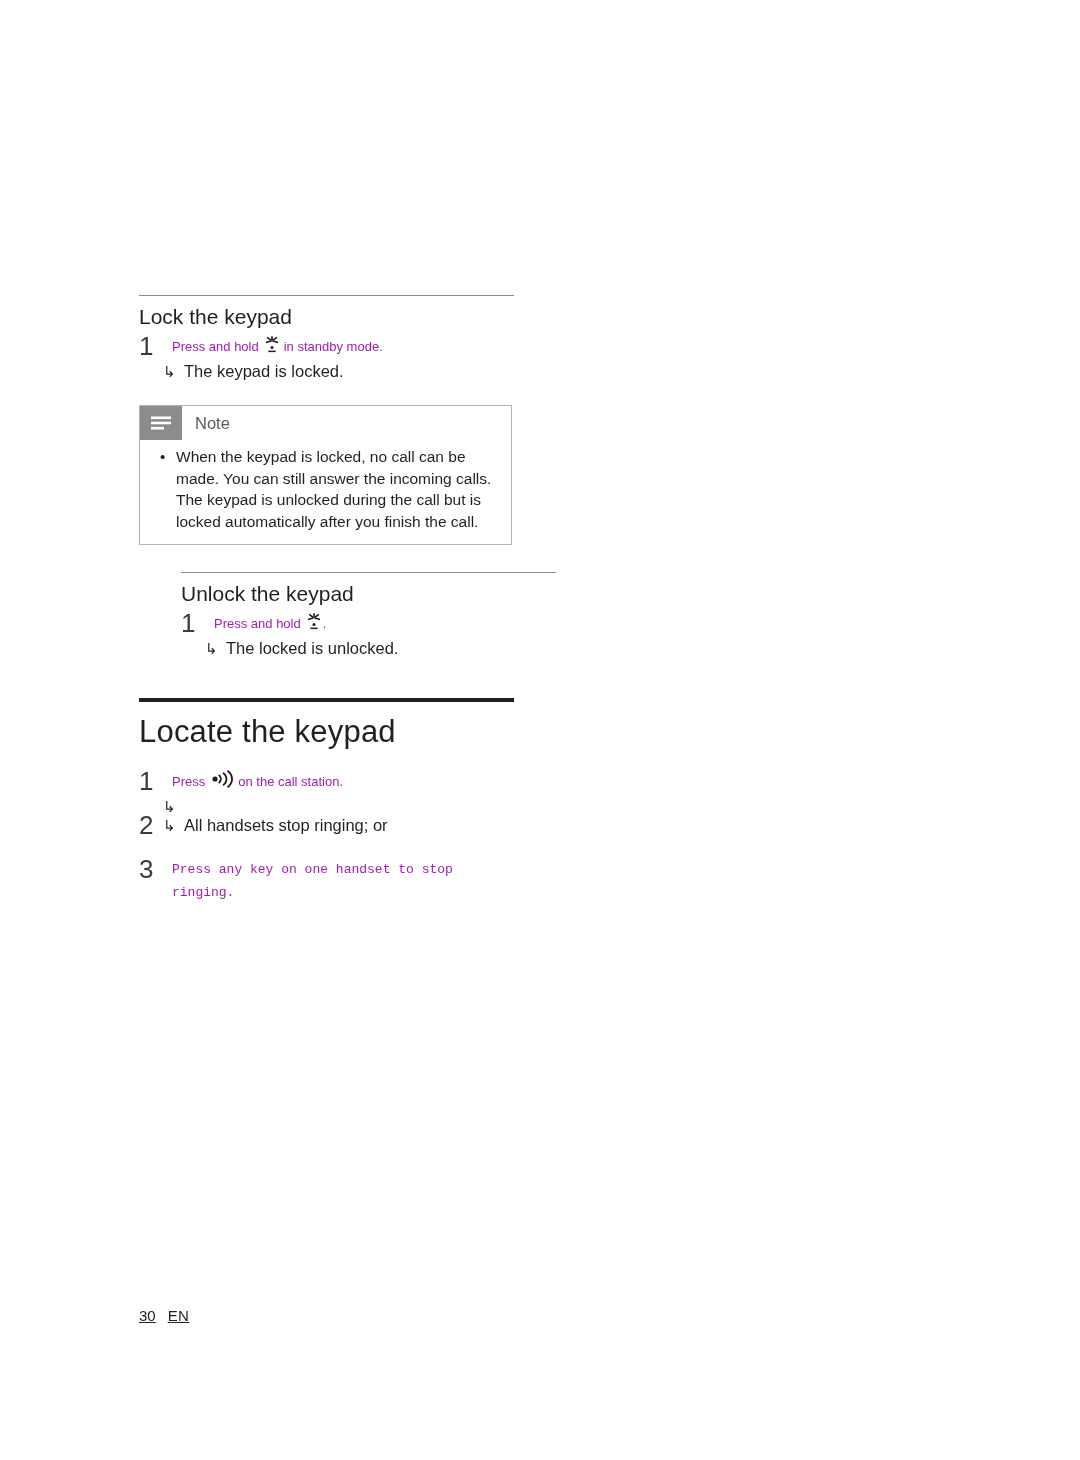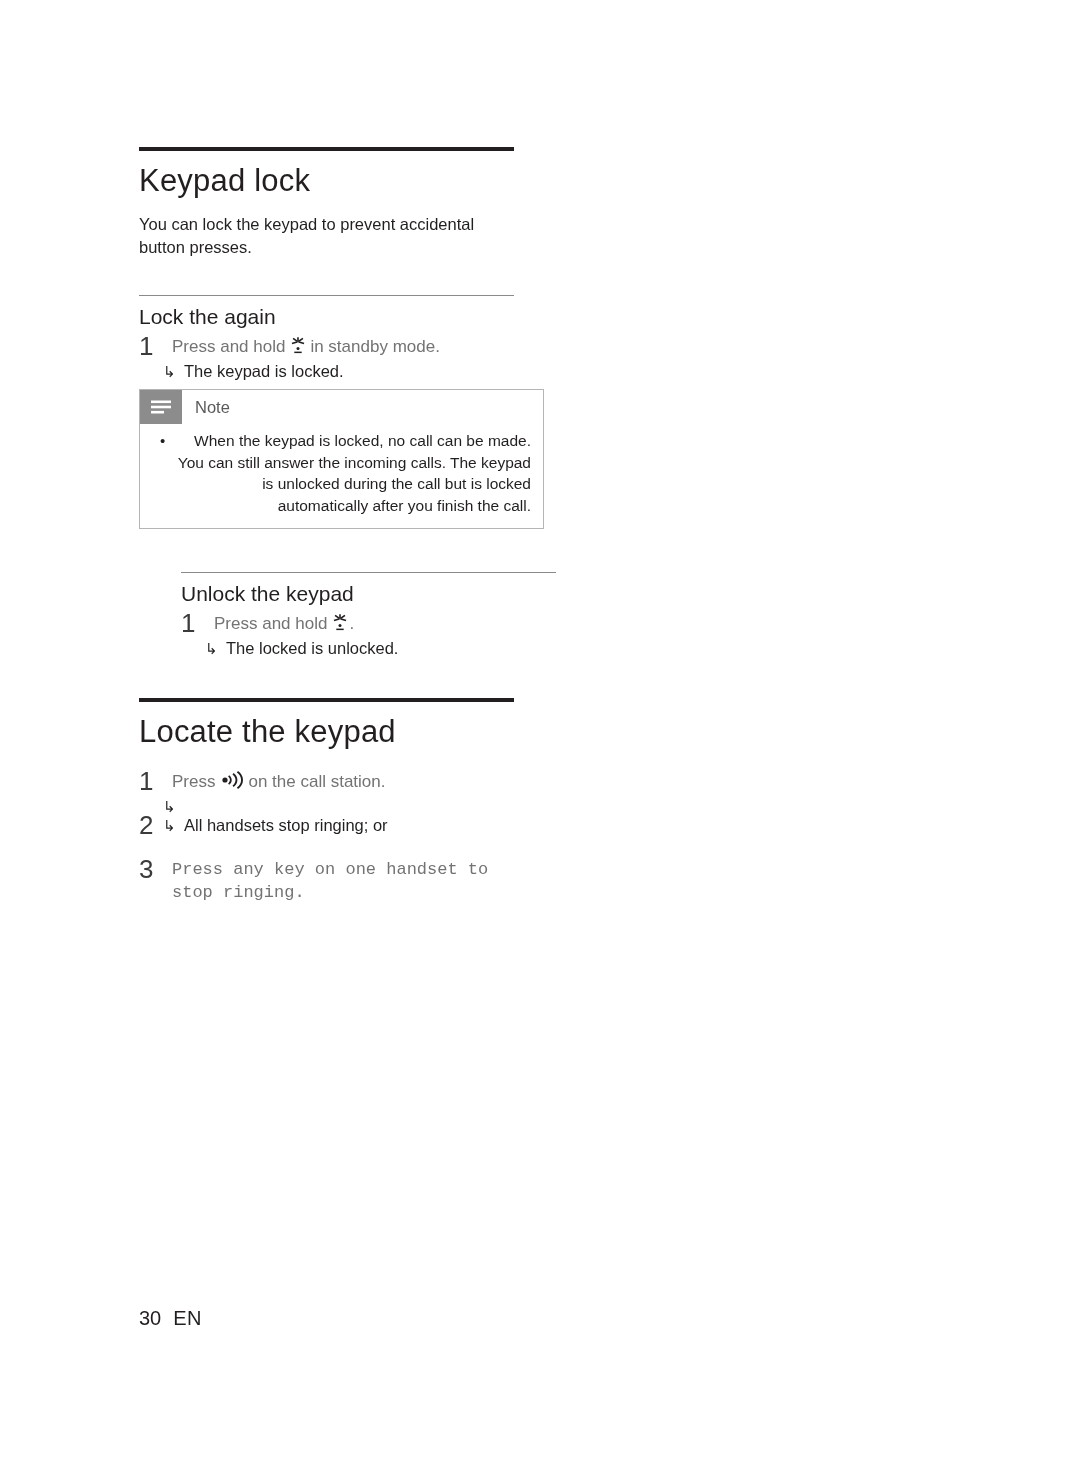--- a/index.html
+++ b/index.html
@@ -73,23 +73,23 @@
     left: 0;
     top: -4px;
     width: 26px;
     font-size: 26px;
     line-height: 30px;
     color: #3b3b3b;
     font-weight: normal;
   }
   .step-text {
     margin-left: 33px;
-    font-size: 17px;
+    font-size: 13px;
     line-height: 23px;
-    color: #737373;
+    color: #a21caf;
   }
   .result {
     margin-left: 45px;
     margin-top: 2px;
     font-size: 16.5px;
     line-height: 23px;
     color: #231f20;
     position: relative;
   }
   .result .arrow {
@@ -106,26 +106,25 @@
     display: inline-block;
     vertical-align: -2px;
     width: 16px;
     height: 18px;
     position: relative;
   }
   .key-glyph svg { display: block; }
 
   
   .note-box {
-    margin-top: 6px;
-    width: 405px;
+    margin-top: 22px;
+    width: 373px;
     border: 1px solid #b5b5b5;
     background: #ffffff;
     box-sizing: border-box;
-    text-align: right;
   }
   .note-head {
     display: flex;
     align-items: center;
     height: 34px;
   }
   .note-icon {
     width: 42px;
     height: 34px;
     background: #8c8c8c;
@@ -155,40 +154,36 @@
     top: 0;
     font-size: 15px;
     line-height: 21.5px;
   }
 
   
   .footer {
     position: absolute;
     left: 139px;
     top: 1307px;
-    font-size: 20px;
-    color: #231f20;
+    font-size: 15px;
+    color: #231f20;
+    text-decoration: underline;
   }
   .footer .pg { margin-right: 12px; }
   .footer .lang { letter-spacing: 0.3px; }
 </style>
 </head>
 <body>
 
 <div class="page">
 
-  <div class="col" style="top:147px;">
-    <div class="rule-heavy"></div>
-    <h1 class="sec-title">Keypad lock</h1>
-    <p class="intro">You can lock the keypad to prevent accidental button presses.</p>
-  </div>
 
   <div class="col" style="top:295px;">
     <div class="rule-light"></div>
-    <h2 class="sub-title">Lock the again</h2>
+    <h2 class="sub-title">Lock the keypad</h2>
 
     <div class="step">
       <div class="step-num">1</div>
       <div class="step-text">
         <span>Press and hold</span><span class="key-glyph" style="margin:0 4px 0 5px;">
           <svg width="16" height="18" viewBox="0 0 16 18">
             <g fill="#231f20">
               <path d="M7.2 1.2h1.6v5.4H7.2z"></path>
               <path d="M2.6 3.0l1.0-1.3 4.2 3.1-1.0 1.3z"></path>
               <path d="M13.4 3.0l-1.0-1.3-4.2 3.1 1.0 1.3z"></path>

